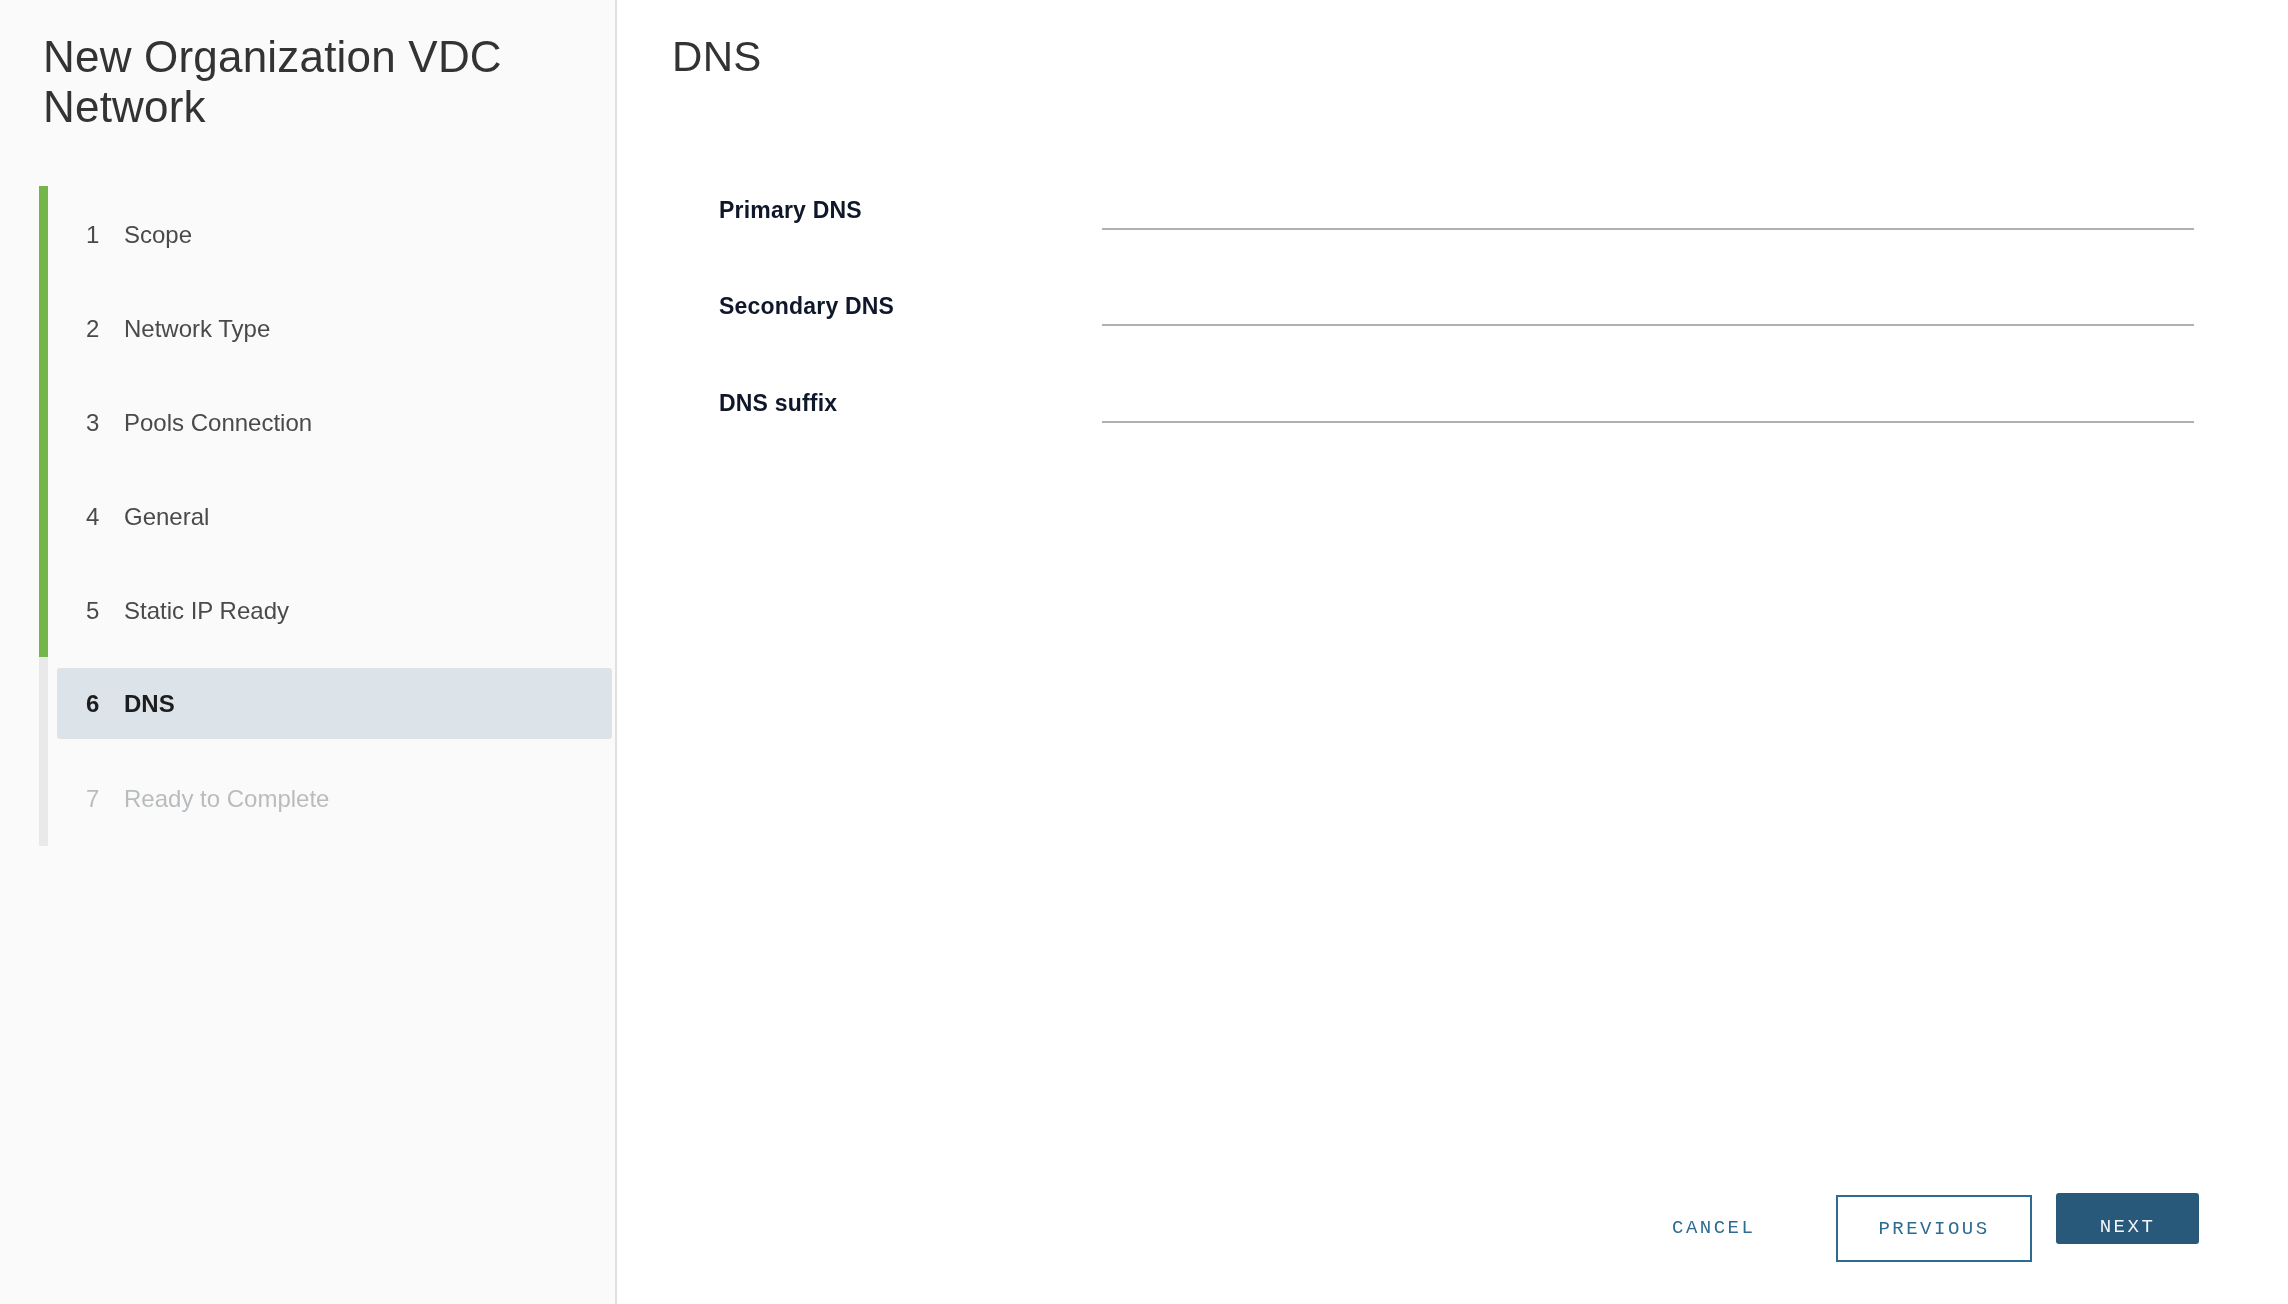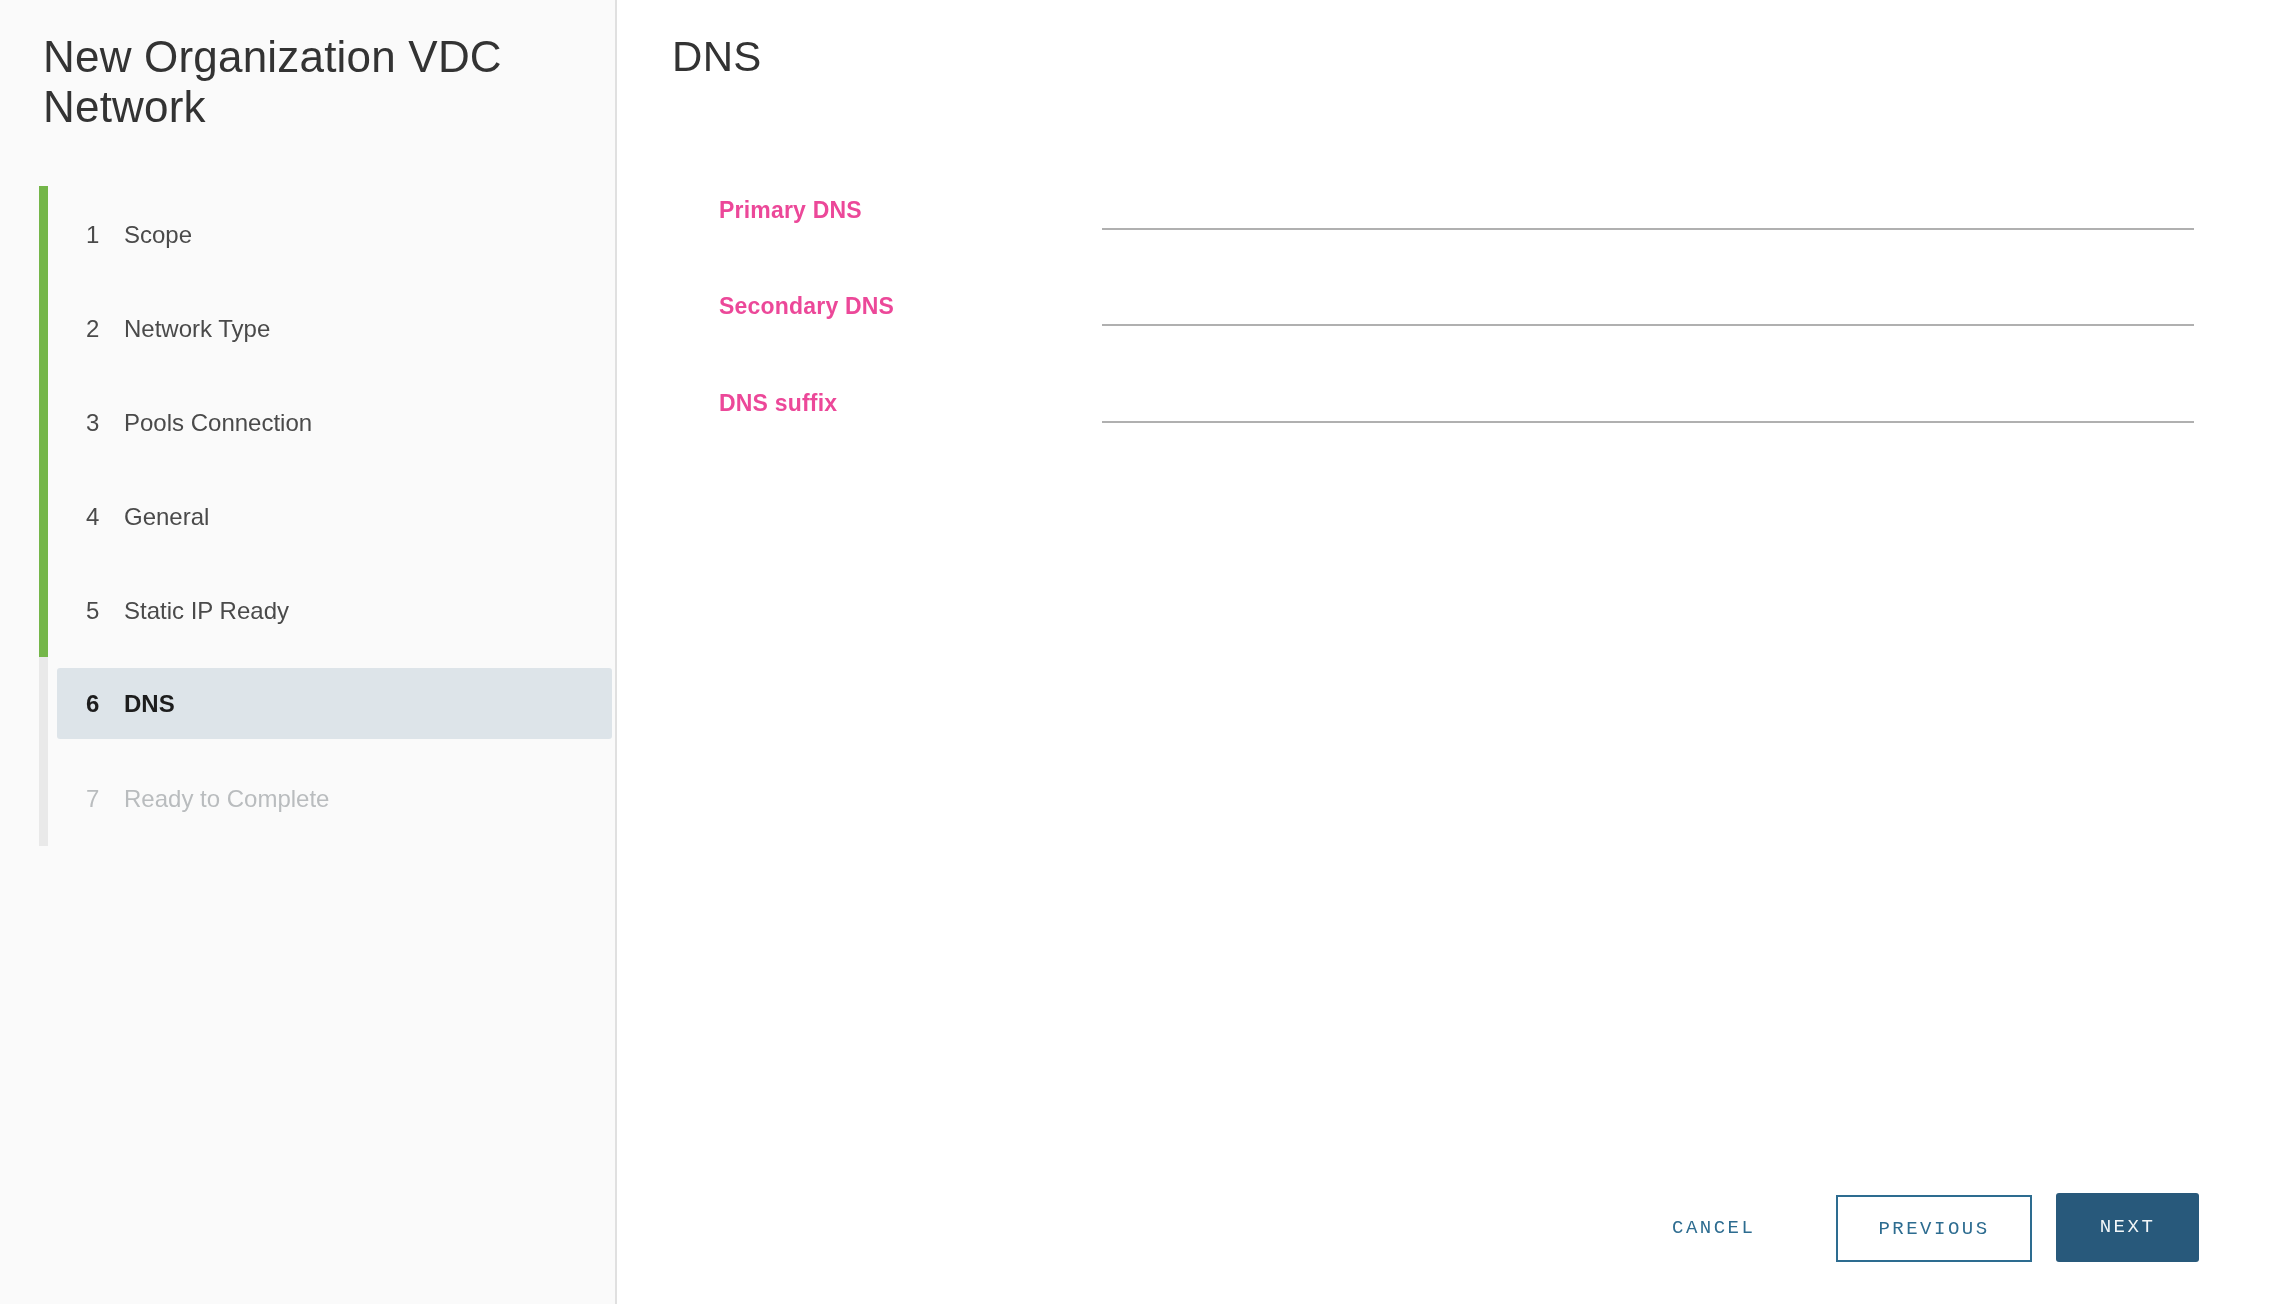--- a/index.html
+++ b/index.html
@@ -48,21 +48,21 @@
     font-weight:700;color:#1d1d1d;
   }
   .step.upcoming{color:#b9bcbe;cursor:default;}
   
   .main-heading{
     position:absolute;left:672px;top:33px;
     font-size:42px;font-weight:300;color:#333333;letter-spacing:0.3px;
   }
   .field-label{
     position:absolute;left:719px;height:40px;line-height:40px;
-    font-size:23px;font-weight:700;color:#ec4899;letter-spacing:0.2px;
+    font-size:23px;font-weight:700;color:#0f172a;letter-spacing:0.2px;
   }
   .field-input{
     position:absolute;left:1102px;width:1092px;height:40px;
     border:none;border-bottom:2px solid #b0b0b0;background:transparent;
     font-family:inherit;font-size:24px;color:#333;outline:none;border-radius:0;
   }
   .row0{top:190px;} .row1{top:286px;text-align:center;} .row2{top:383px;}
   
   .btn{
     position:absolute;display:inline-block;text-align:center;
@@ -73,21 +73,21 @@
     left:1662px;top:1206px;height:44px;line-height:44px;padding:0 10px;
     color:var(--accent-blue,#2d6c90);
   }
   .btn-previous{
     left:1836px;top:1195px;width:196px;height:67px;line-height:62px;
     color:var(--accent-blue,#2d6c90);
     border:2px solid var(--accent-blue,#2d6c90);border-radius:0;
     background:#ffffff;
   }
   .btn-next{
-    left:2056px;top:1193px;width:143px;height:69px;line-height:69px;
+    left:2056px;top:1193px;width:143px;height:51px;line-height:69px;
     color:#f2f6f8;background:var(--primary-button-bg,#28597b);
     border-radius:3px;
   }
 </style>
 </head>
 <body>
 
 <div class="dialog">
 
   <div class="sidebar">

